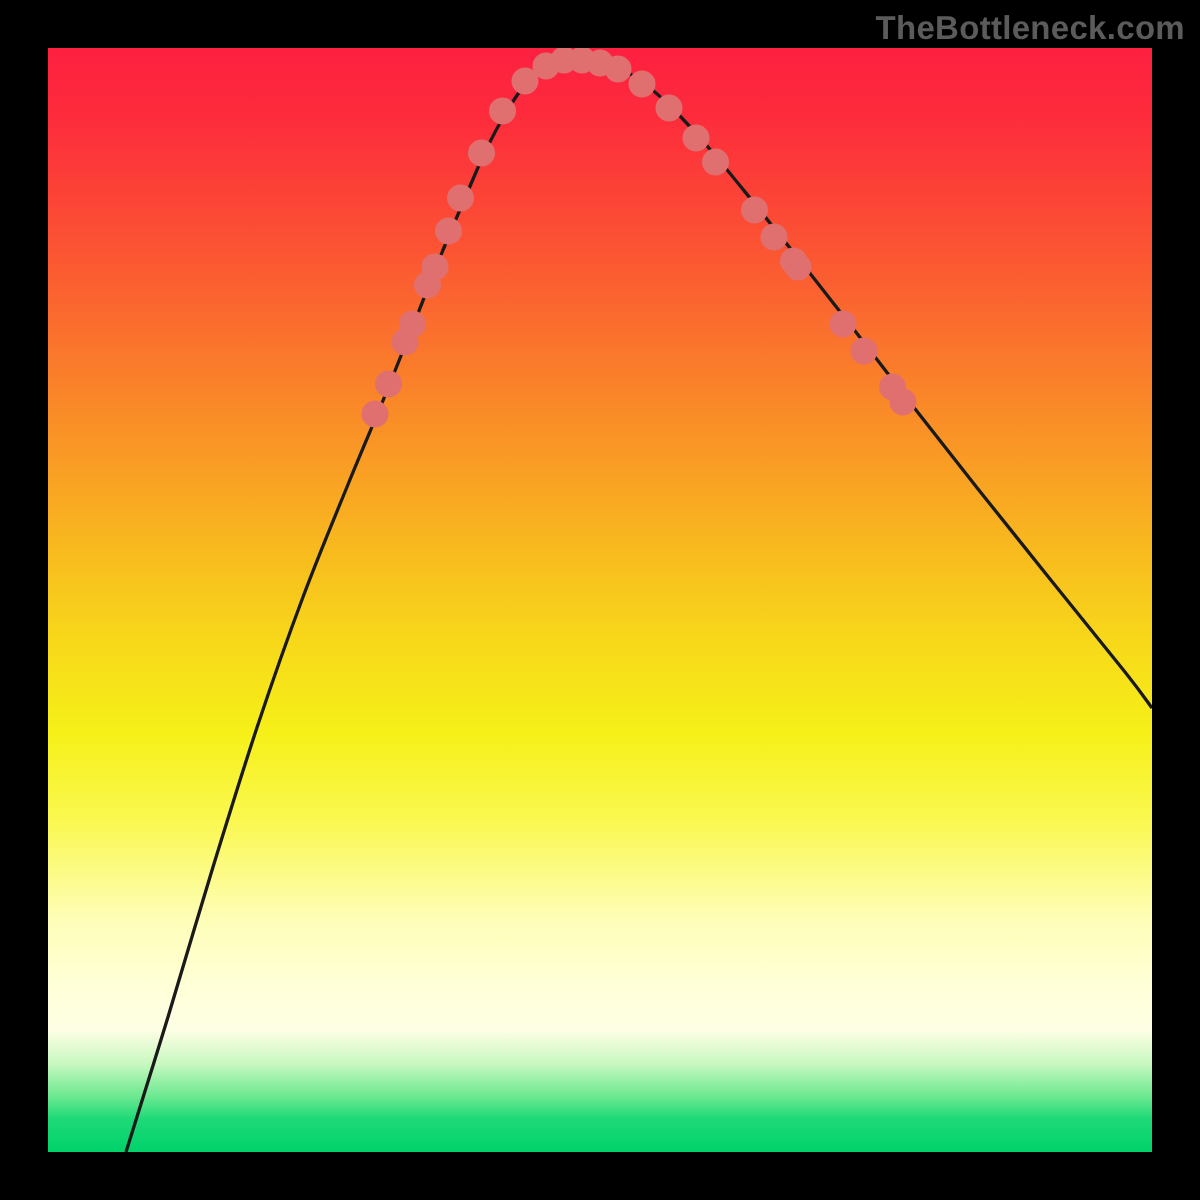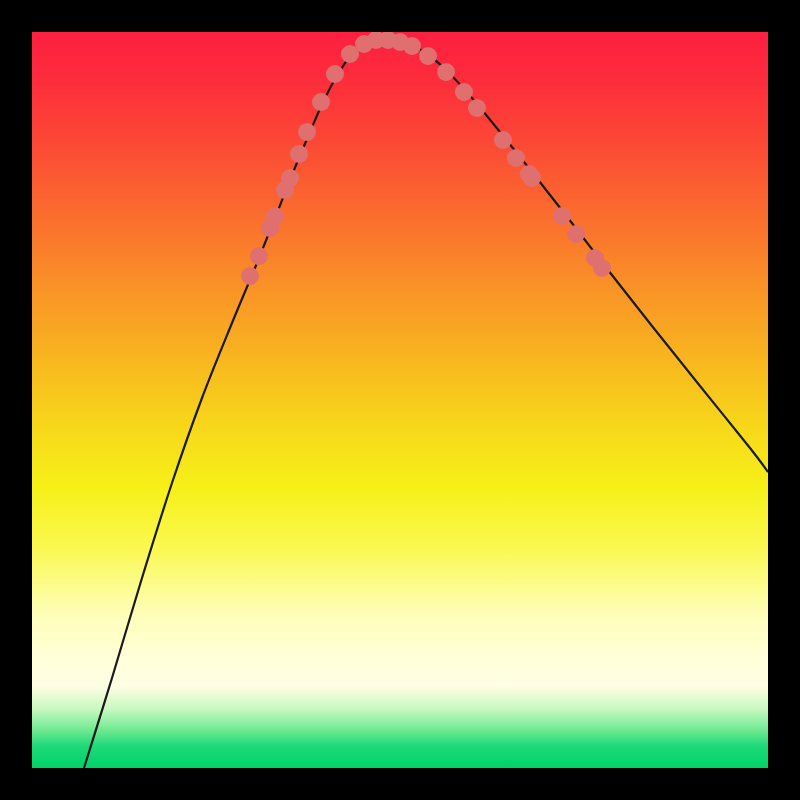--- a/index.html
+++ b/index.html
@@ -94,13 +94,14 @@
           <circle cx="484" cy="126" r="9" fill="#e07070"></circle>
           <circle cx="497" cy="142" r="9" fill="#e07070"></circle>
           <circle cx="500" cy="146" r="9" fill="#e07070"></circle>
           <circle cx="530" cy="184" r="9" fill="#e07070"></circle>
           <circle cx="544" cy="202" r="9" fill="#e07070"></circle>
           <circle cx="563" cy="226" r="9" fill="#e07070"></circle>
           <circle cx="570" cy="236" r="9" fill="#e07070"></circle>
         </g>
     </svg>
   </div>
+  <div class="watermark">TheBottleneck.com</div>
 </div>
 
 </body></html>

